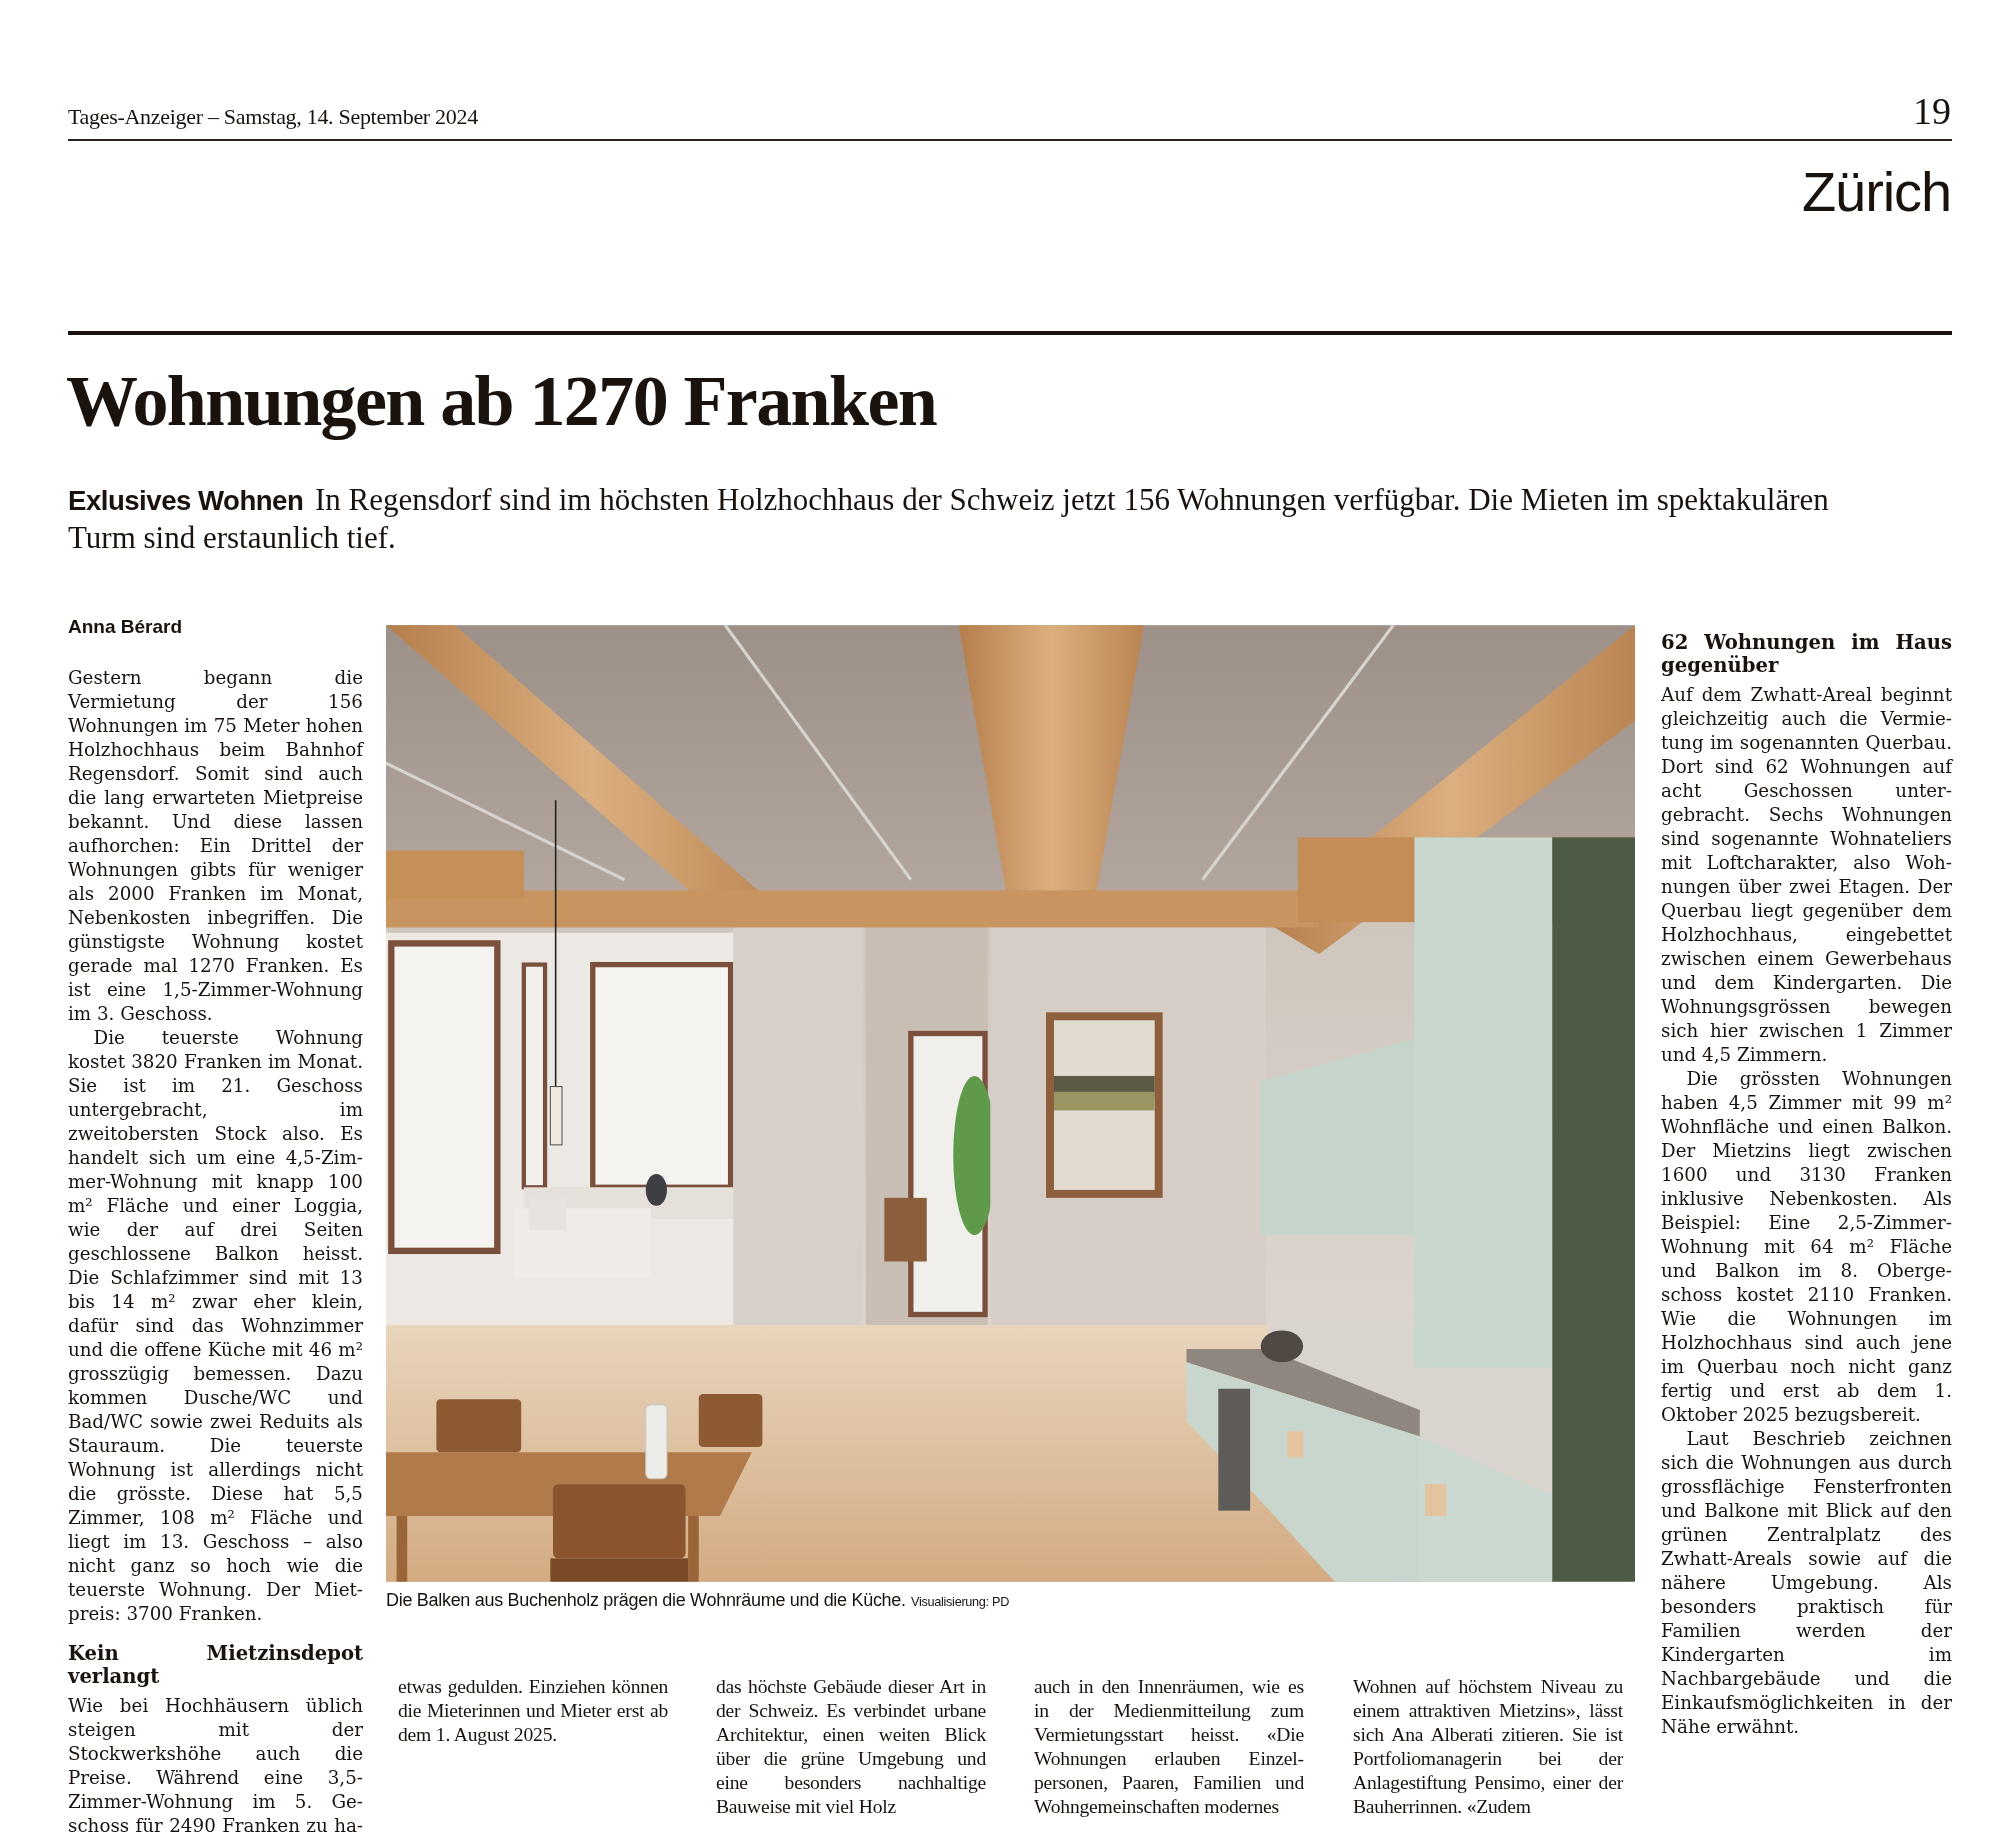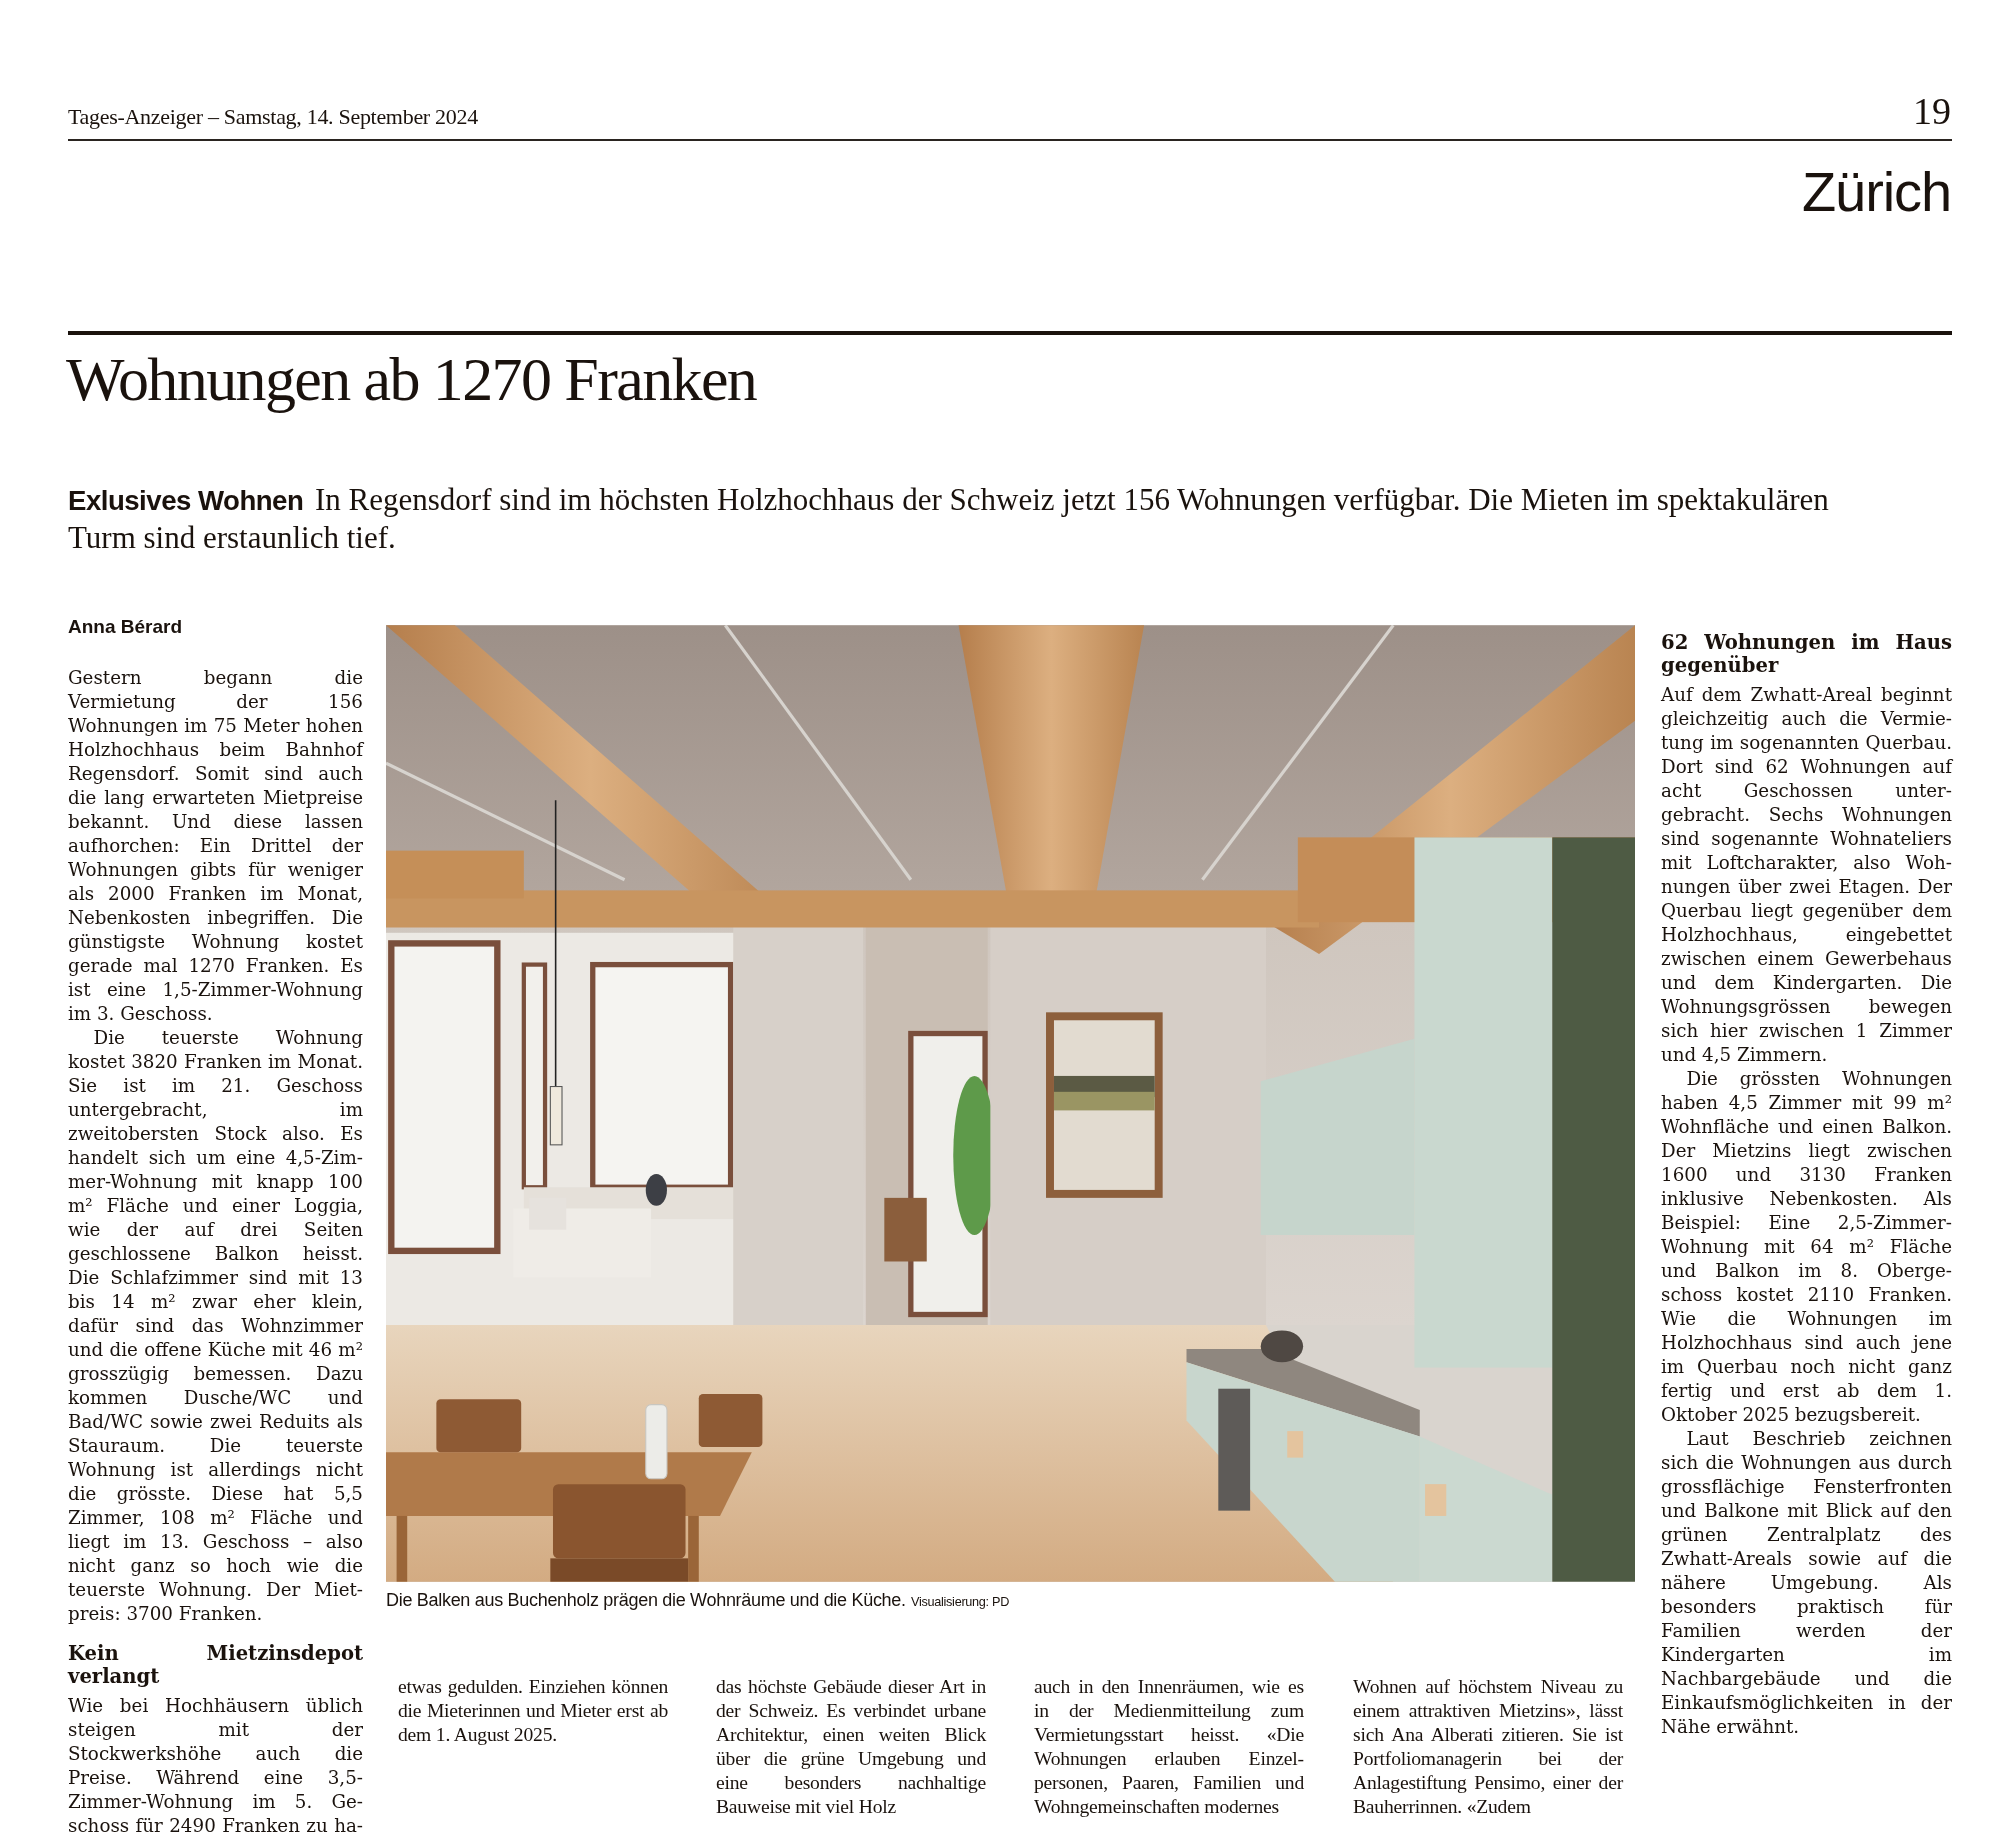--- a/index.html
+++ b/index.html
@@ -3,21 +3,21 @@
 <meta charset="utf-8">
 <style>
   html,body{margin:0;padding:0;background:#ffffff;}
   body{width:2015px;height:1833px;position:relative;overflow:hidden;color:#1a120d;font-family:"DejaVu Serif",serif;}
   .abs{position:absolute;}
   .hdr-date{left:68px;top:104px;font-family:"Liberation Serif",serif;font-size:22px;letter-spacing:-0.3px;text-align:center;}
   .hdr-page{right:64px;top:89px;font-family:"Liberation Serif",serif;font-size:38px;}
   .rule-thin{left:68px;width:1884px;top:139px;height:2.1px;background:#2a2420;}
   .section{right:64px;top:159px;font-family:"Liberation Sans",sans-serif;font-size:56px;letter-spacing:-1.1px;text-align:center;}
   .rule-thick{left:68px;width:1884px;top:331px;height:4.2px;background:#1a120d;}
-  .headline{left:66px;top:348px;font-family:"Liberation Serif",serif;font-weight:normal;font-size:62px;letter-spacing:-1.6px;line-height:1;}
+  .headline{left:66px;top:365px;font-family:"Liberation Serif",serif;font-weight:bold;font-size:72px;letter-spacing:-1.6px;line-height:1;}
   .deck{left:68px;top:481px;width:1803px;font-family:"Liberation Serif",serif;font-size:31px;line-height:37px;}
   .deck .kicker{font-family:"Liberation Sans",sans-serif;font-weight:bold;font-size:27.6px;letter-spacing:-0.5px;margin-right:11.7px;}
   .byline{left:68px;top:616px;font-family:"Liberation Sans",sans-serif;font-weight:bold;font-size:19px;}
   .col{font-family:"DejaVu Serif",serif;font-size:18.3px;line-height:24px;text-align:justify;hyphens:manual;}
   .col p{margin:0;}
   .col p.ind{text-indent:25.5px;}
   .col h3{font-family:"DejaVu Serif",serif;font-weight:bold;font-size:19.6px;line-height:23px;margin:16px 0 6.4px 0;}
   .col1{left:68px;top:666px;width:295px;}
   .colR{left:1661px;top:615px;width:291px;}
   .bcol{top:1663px;width:294px;font-family:"Liberation Serif",serif;font-size:19.6px;line-height:24px;text-align:justify;letter-spacing:-0.2px;}

